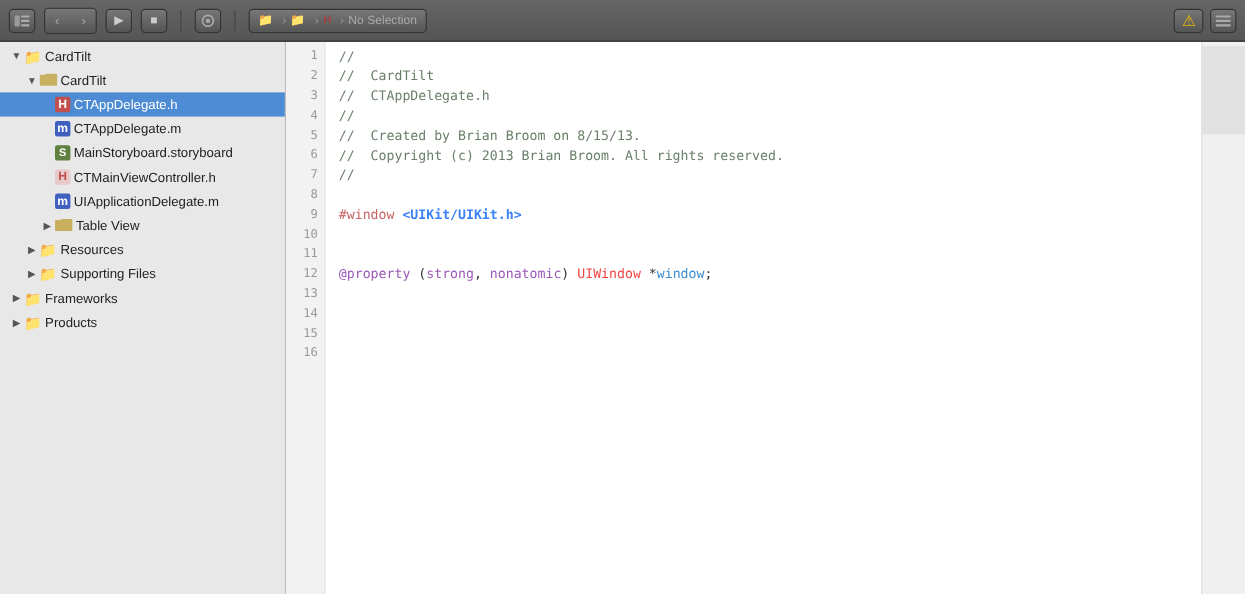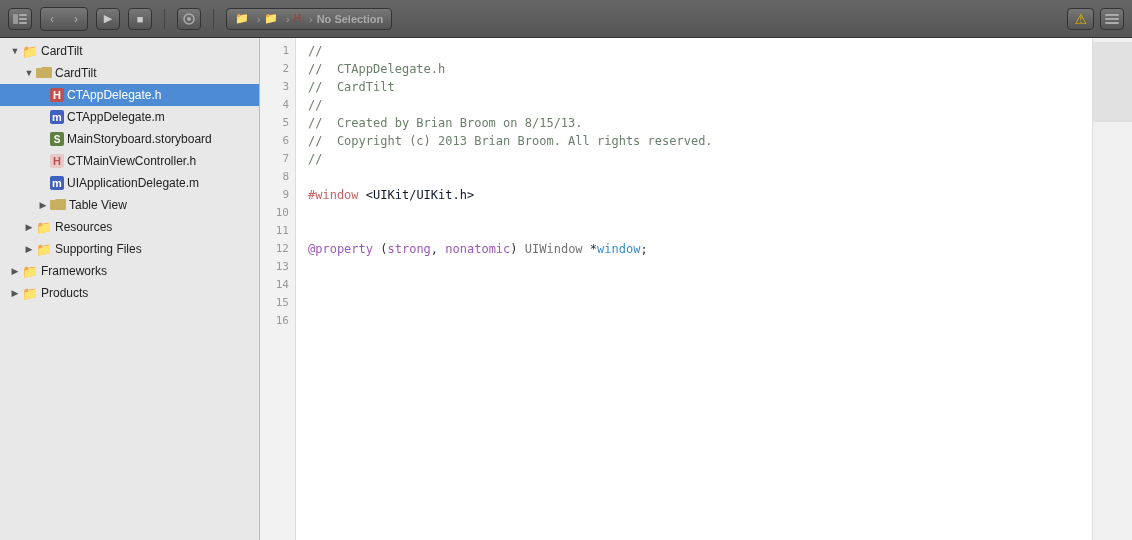--- a/index.html
+++ b/index.html
@@ -53,21 +53,21 @@
       border: 1px solid #333;
       border-radius: 4px;
       padding: 0 8px;
       height: 22px;
       gap: 4px;
       font-size: 11px;
       color: #ddd;
     }
     .breadcrumb-sep { color: #999; }
     .breadcrumb-file { color: #7ab; }
-    .breadcrumb-active { color: #aaa; font-weight: bold; }
+    .breadcrumb-active { color: #aaa; }
 
     .toolbar-right {
       margin-left: auto;
       display: flex; align-items: center; gap: 6px;
     }
     .warn-btn {
       display: flex; align-items: center;
       background: linear-gradient(to bottom, #777, #555);
       border: 1px solid #333;
       border-radius: 4px;
@@ -164,23 +164,23 @@
       color: #333;
     }
 
     .code-line { white-space: pre; display: block; height: 18px; }
 
     
     .c-comment { color: #6a7f6a; }
     .c-preprocessor { color: #c86464; }
     .c-keyword { color: #9b59b6; }
     .c-class { color: #c0564b; }
-    .c-system-include { color: #0f172a; }
+    .c-system-include { color: #3b82f6; font-weight: bold; }
     .c-protocol { color: #3a8cce; }
-    .c-property-type { color: #737373; text-align: center; }
+    .c-property-type { color: #ef4444; text-align: center; }
     .c-property-name { color: #3a8cce; text-align: center; }
 
     
     .minimap {
       width: 40px;
       background: #f0f0f0;
       border-left: 1px solid #ddd;
       flex-shrink: 0;
       overflow: hidden;
       position: relative;
@@ -351,22 +351,22 @@
         <div>10</div>
         <div>11</div>
         <div>12</div>
         <div>13</div>
         <div>14</div>
         <div>15</div>
         <div>16</div>
       </div>
     <div class="code-content" id="code-content-el">
         <div class="code-line"><span class="c-comment">//</span></div>
+        <div class="code-line"><span class="c-comment">//  CardTilt</span></div>
         <div class="code-line"><span class="c-comment">//  CTAppDelegate.h</span></div>
-        <div class="code-line"><span class="c-comment">//  CardTilt</span></div>
         <div class="code-line"><span class="c-comment">//</span></div>
         <div class="code-line"><span class="c-comment">//  Created by Brian Broom on 8/15/13.</span></div>
         <div class="code-line"><span class="c-comment">//  Copyright (c) 2013 Brian Broom. All rights reserved.</span></div>
         <div class="code-line"><span class="c-comment">//</span></div>
         <div class="code-line"> </div>
         <div class="code-line"><span class="c-preprocessor">#window</span><span> </span><span class="c-system-include">&lt;UIKit/UIKit.h&gt;</span></div>
         <div class="code-line"> </div>
         <div class="code-line"> </div>
         <div class="code-line"><span class="c-keyword">@property</span><span> (</span><span class="c-keyword">strong</span><span>, </span><span class="c-keyword">nonatomic</span><span>) </span><span class="c-property-type">UIWindow</span><span> *</span><span class="c-property-name">window</span><span>;</span></div>
         <div class="code-line"> </div>

